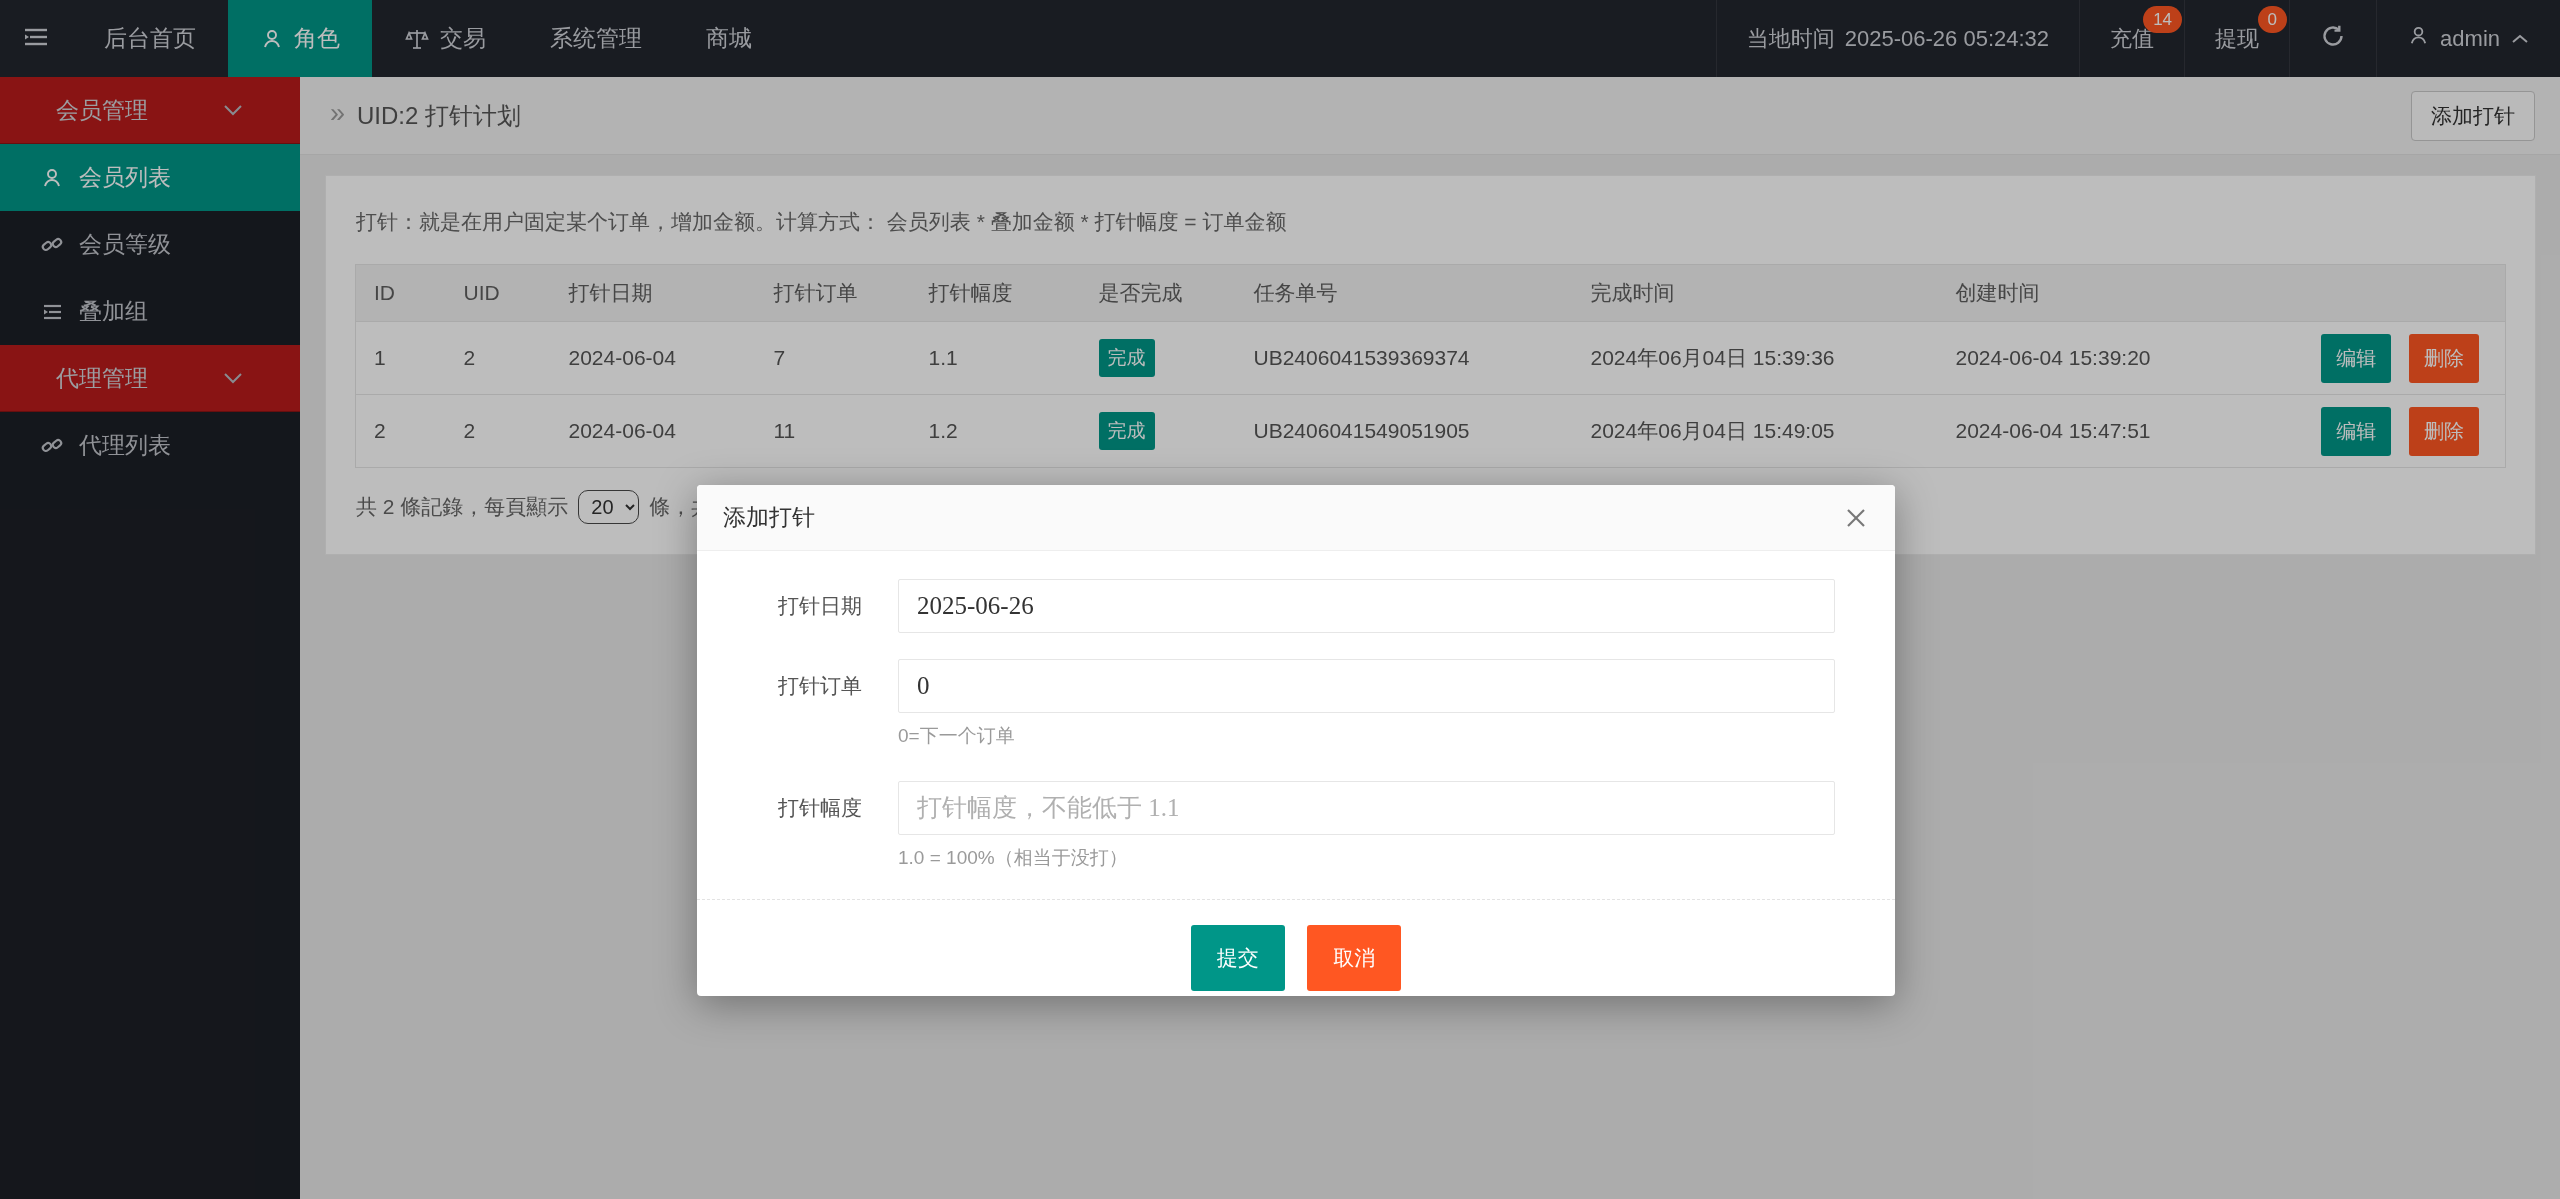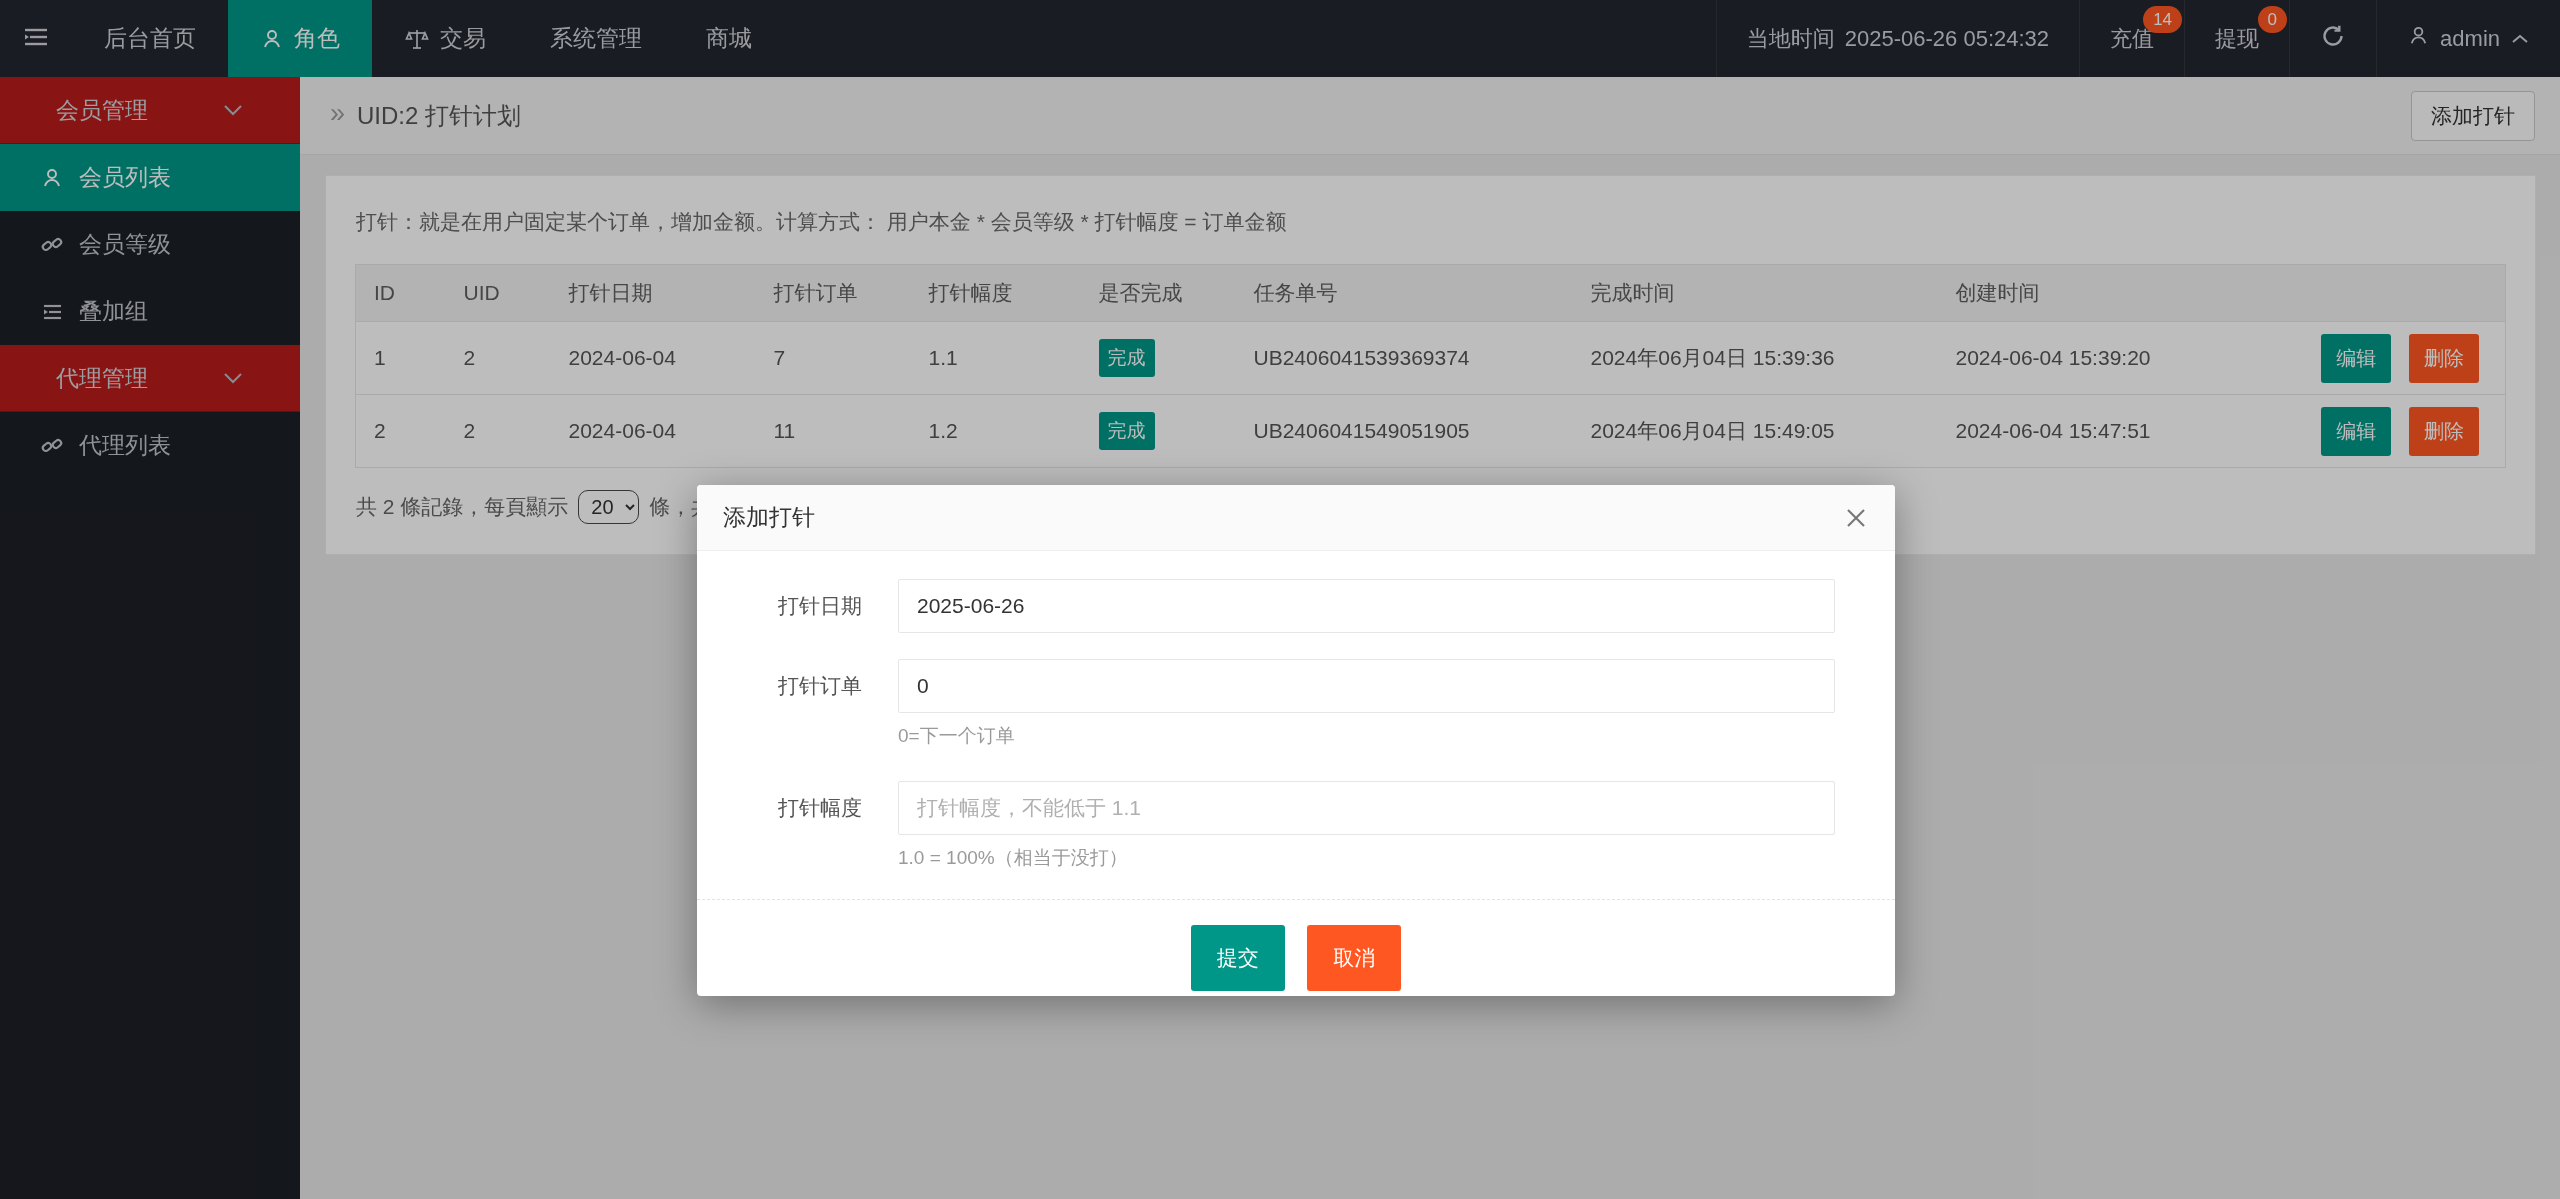--- a/index.html
+++ b/index.html
@@ -47,21 +47,21 @@
   .btn-orange { background:#ff5722; }
   .pagination { margin:22px 30px 0; padding-bottom:30px; font-size:21px; color:#666; display:flex; align-items:center; gap:10px; }
   .pagination select { font-size:20px; padding:4px 8px; border:1px solid #4a4a4a; border-radius:10px; background:#fff; color:#333; font-family:inherit; }
   
   .overlay { position:absolute; inset:0; background:rgba(0,0,0,0.26); z-index:40; }
   .modal { position:absolute; left:697px; top:485px; width:1198px; height:511px; background:#fff; border-radius:4px; box-shadow:0 8px 40px rgba(0,0,0,0.35); z-index:50; }
   .modal-header { height:66px; background:#fafafa; border-bottom:1px solid #eee; display:flex; align-items:center; padding:0 26px; font-size:23px; color:#333; border-radius:4px 4px 0 0; }
   .modal-close { margin-left:auto; color:#777; cursor:pointer; display:flex; align-items:center; }
   .form-row { display:flex; align-items:center; padding:0 60px 0 70px; }
   .form-row label { width:95px; text-align:right; margin-right:36px; font-size:21px; color:#555; flex:none; }
-  .form-row input { flex:1; height:54px; border:1px solid #e6e6e6; border-radius:2px; padding:0 18px; font-size:21px; color:#333; font-family:Liberation Sans, sans-serif; outline:none; }
+  .form-row input { flex:1; height:54px; border:1px solid #e6e6e6; border-radius:2px; padding:0 18px; font-size:25px; color:#333; font-family:Liberation Serif, serif; outline:none; }
   .form-row input::placeholder { color:#b0b0b0; }
   .form-hint { margin:10px 0 0 201px; font-size:19px; color:#9a9a9a; }
   .row-1 { margin-top:28px; }
   .row-2 { margin-top:26px; }
   .row-3 { margin-top:32px; }
   .modal-footer { margin-top:28px; border-top:1px dashed #e3e3e3; padding-top:25px; text-align:center; }
   .btn-lg { display:inline-block; border:none; color:#fff; font-size:21px; height:66px; padding:0 26px; border-radius:3px; cursor:pointer; margin:0 9px; font-family:inherit; }
 </style>
 </head>
 <body>
@@ -208,21 +208,21 @@
   <div class="main">
     <div class="page-header">
       <div class="breadcrumb">
         <span class="crumb-icon">»</span>
         <span>UID:2 打针计划</span>
       </div>
       <button class="add-btn">添加打针</button>
     </div>
 
     <div class="card">
-      <div class="card-desc">打针：就是在用户固定某个订单，增加金额。计算方式： 用户本金 * 会员等级 * 打针幅度 = 订单金额</div>
+      <div class="card-desc">打针：就是在用户固定某个订单，增加金额。计算方式： 会员列表 * 叠加金额 * 打针幅度 = 订单金额</div>
 
       <table class="grid">
         <colgroup>
           <col style="width:90px">
             <col style="width:105px">
             <col style="width:205px">
             <col style="width:155px">
             <col style="width:170px">
           <col style="width:155px">
             <col style="width:337px">

